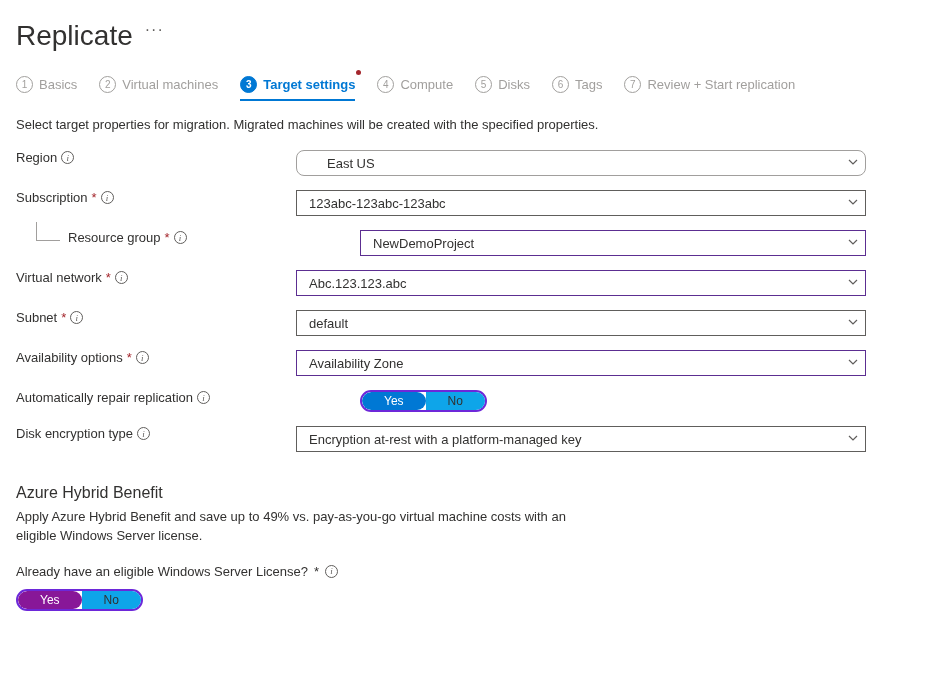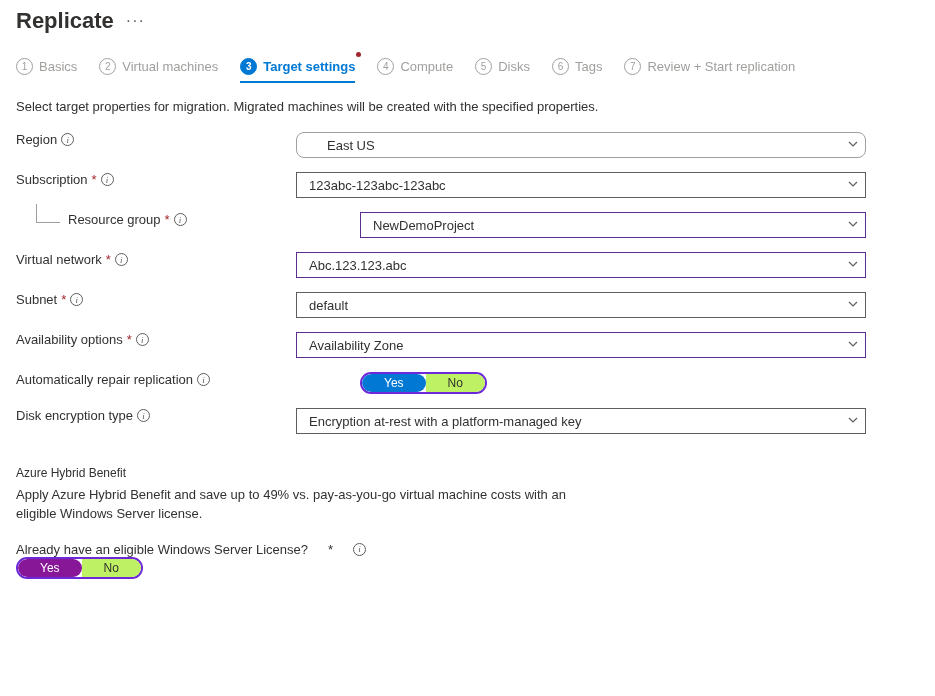--- a/index.html
+++ b/index.html
@@ -5,21 +5,21 @@
   * { box-sizing: border-box; margin: 0; padding: 0; }
   body {
     font-family: "Segoe UI", -apple-system, sans-serif;
     font-size: 13px;
     color: #323130;
     background: #fff;
     padding: 8px 16px;
     width: 935px;
   }
   .header { display: flex; align-items: center; gap: 12px; margin-bottom: 24px; }
-  .header h1 { font-size: 22px; font-weight: 700; color: #323130; }
+  .header h1 { font-size: 28px; font-weight: 400; color: #323130; margin-top: 12px; }
   .header-ellipsis { color: #605e5c; font-size: 16px; letter-spacing: 1px; cursor: pointer; }
 
   .tabs { display: flex; gap: 22px; margin-bottom: 18px; border-bottom: none; }
   .tab { display: flex; align-items: center; gap: 6px; padding-bottom: 6px; cursor: pointer; color: #a19f9d; position: relative; }
   .tab .circle {
     width: 17px; height: 17px; border-radius: 50%;
     border: 1px solid #a19f9d; display: flex; align-items: center; justify-content: center;
     font-size: 10px; color: #a19f9d;
   }
   .tab.active { color: #0078d4; font-weight: 600; }
@@ -61,29 +61,29 @@
   .select-box-ro { border-color: #a19f9d; color: #323130; }
   .chev { color: #605e5c; }
   .chev svg { width: 12px; height: 12px; }
 
   .toggle-group {
     display: inline-flex; border: 2px solid #6d28d9; border-radius: 14px; overflow: hidden;
     height: 22px; align-items: stretch;
   }
   .toggle-btn {
     padding: 0 22px; display: flex; align-items: center; font-size: 12px;
-    background: #bef264; cursor: pointer;
+    background: #0ea5e9; cursor: pointer;
   }
   .toggle-btn.active-blue { background: #0078d4; color: #fff;  border-radius: 13px; }
   .toggle-btn.active-purple { background: #881798; color: #fff; border-radius: 13px; }
 
-  .section-title { font-size: 12px; font-weight: 400; color: #323130; margin-top: 32px; margin-bottom: 6px; }
+  .section-title { font-size: 16px; font-weight: 400; color: #323130; margin-top: 32px; margin-bottom: 6px; }
   .section-desc { max-width: 560px; line-height: 1.45; margin-bottom: 18px; color: #323130; }
 
-  .license-row { display: flex; align-items: center; gap: 20px; }
+  .license-row { display: flex; align-items: center; gap: 6px; margin-bottom: 10px;}
 </style>
 </head>
 <body>
 
 
 
 <div class="header">
   <h1>Replicate</h1>
   <span class="header-ellipsis">···</span>
 </div>

